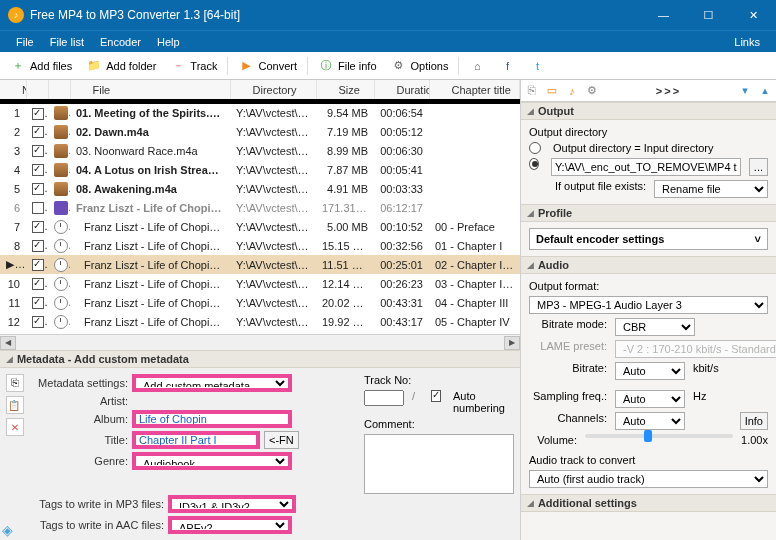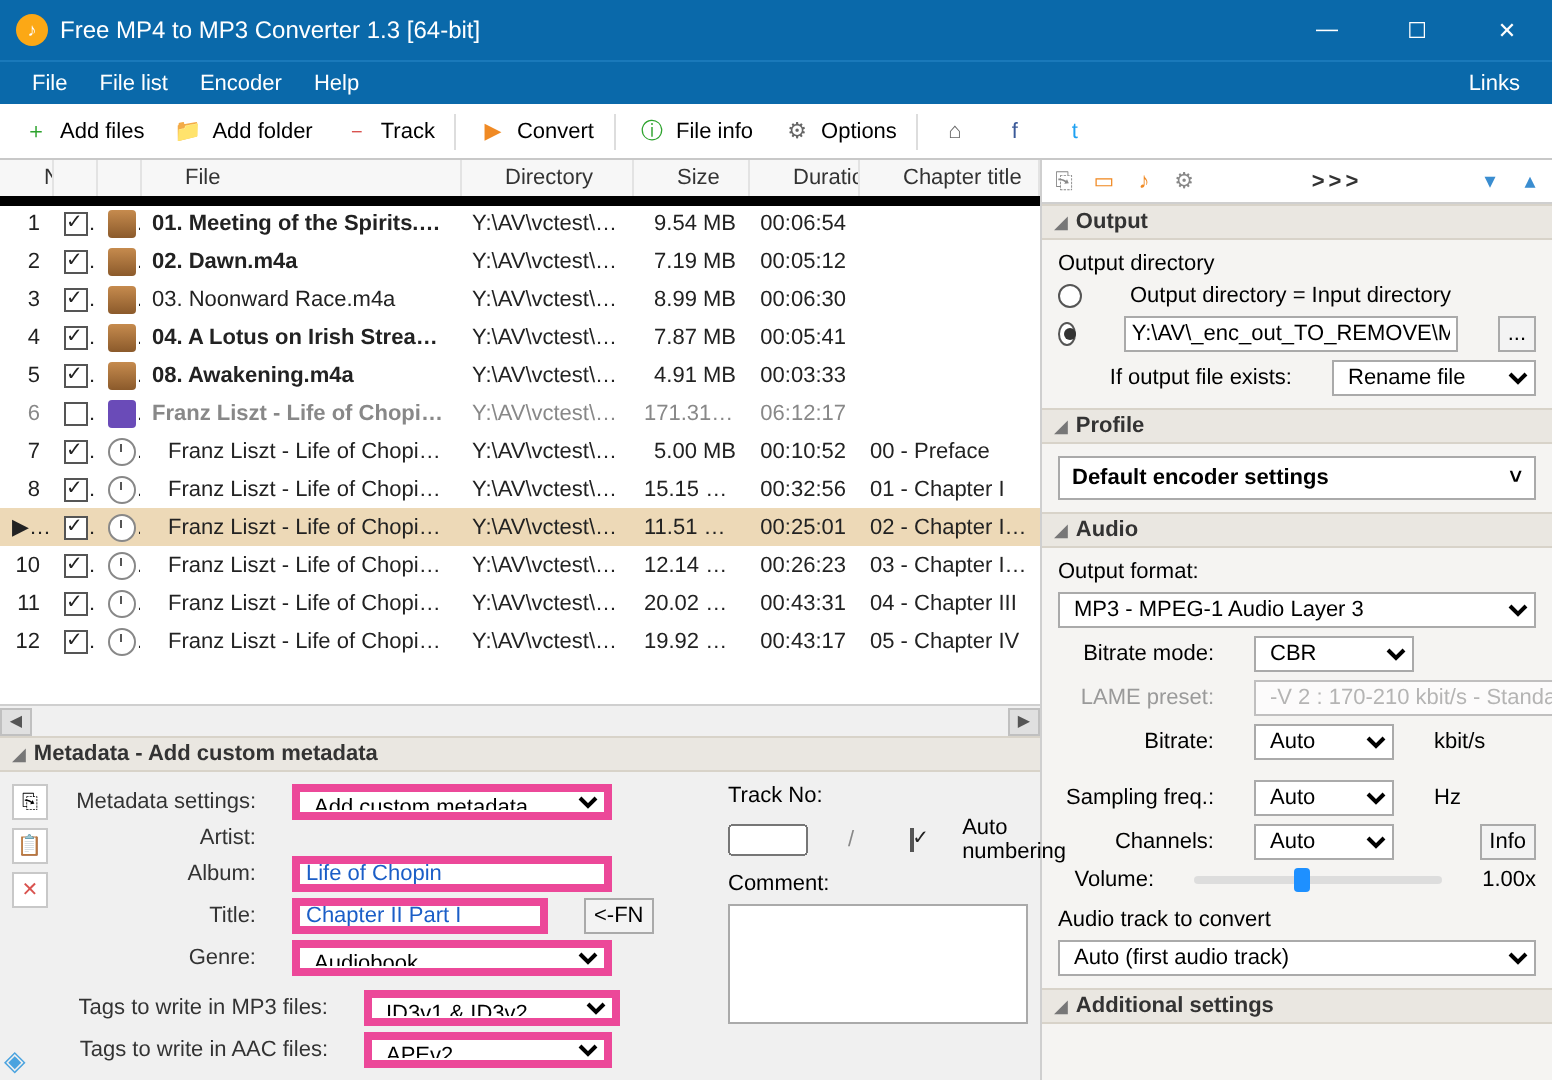--- a/index.html
+++ b/index.html
@@ -45,37 +45,37 @@
 .hscroll .track { flex: 1; height: 14px; background: #f0f0f0; }
 
 .panel-hdr { background: #eae7e1; border-top: 1px solid #d8d3c9; border-bottom: 1px solid #d8d3c9; padding: 2px 6px; display: flex; align-items: center; gap: 4px; color: #333; }
 .panel-hdr .tri { font-size: 9px; color: #777; }
 .panel-hdr b { font-weight: bold; }
 
 .meta-body { display: flex; padding: 6px; gap: 8px; }
 .meta-left-icons { width: 20px; display: flex; flex-direction: column; gap: 4px; }
 .meta-left-icons .ibtn { width: 18px; height: 18px; border: 1px solid #c8c8c8; background: #fff; display: flex; align-items: center; justify-content: center; font-size: 10px; }
 .meta-form { flex: 1; display: flex; flex-direction: column; gap: 3px; }
-.frow { display: flex; align-items: center; gap: 18px; }
+.frow { display: flex; align-items: center; gap: 4px; }
 .frow label { width: 94px; text-align: right; color: #333; }
 .frow input[type="text"], .frow select { border: 4px solid #ec4899; padding: 1px 3px; height: 18px; font-size: 11px; }
 .frow .inp-red { color: #cc3a2e; }
 .frow .inp-blue { color: #1b5ec7; }
 .small-btn { border: 1px solid #aaa; background: #f3f3f3; padding: 0 4px; height: 18px; }
 .meta-right { width: 150px; display: flex; flex-direction: column; gap: 4px; }
 .meta-right textarea { border: 1px solid #aaa; height: 60px; resize: none; }
 
 .right-tool { height: 22px; background: #fff; border-bottom: 1px solid #cfcfcf; display: flex; align-items: center; padding: 0 4px; gap: 6px; }
 .right-tool .ric { width: 14px; height: 14px; display: flex; align-items: center; justify-content: center; font-size: 11px; }
 .rbody { padding: 6px 8px; display: flex; flex-direction: column; gap: 4px; }
 .radio { width: 12px; height: 12px; border: 1px solid #555; border-radius: 50%; display: inline-block; vertical-align: middle; margin-right: 4px; position: relative; background: #fff; }
 .radio.on::after { content: ""; position: absolute; top: 2px; left: 2px; width: 6px; height: 6px; background: #333; border-radius: 50%; }
 .rinput { border: 1px solid #aaa; background: #fff; padding: 1px 3px; height: 18px; width: 100%; }
 .rsel { border: 1px solid #aaa; background: #fff; padding: 1px 3px; height: 18px; }
-.rrow { display: flex; align-items: center; gap: 20px; }
+.rrow { display: flex; align-items: flex-start; gap: 8px; }
 .rrow .lab { text-align: right; flex-shrink: 0; }
 .slider { flex: 1; height: 4px; background: #ddd; position: relative; border-radius: 2px; }
 .slider .thumb { position: absolute; top: -4px; width: 8px; height: 12px; background: #1e90ff; border-radius: 2px; }
 .profile-sel { border: 1px solid #aaa; background: #fff; padding: 4px 6px; display: flex; align-items: center; justify-content: space-between; font-weight: bold; }
 .dim { color: #9a9a9a; }
 .corner-tag { position: absolute; bottom: 2px; left: 2px; color: #4aa3df; font-size: 14px; }
 </style>
 </head>
 <body>
 
@@ -315,21 +315,21 @@
           </div>
         <div class="frow">
             <label>Title:</label>
             <input type="text" class="inp-blue" style="width: 128px;" value="Chapter II Part I">
             <button class="small-btn">&lt;-FN</button>
           </div>
         <div class="frow">
             <label>Genre:</label>
             <select class="rsel" style="width:160px"><option>Audiobook</option></select>
           </div>
-        <div class="frow" style="margin-top:4px">
+        <div class="frow" style="margin-top:22px">
             <label style="width:130px">Tags to write in MP3 files:</label>
             <select class="rsel" style="width:128px"><option>ID3v1 &amp; ID3v2</option></select>
           </div>
         <div class="frow">
             <label style="width:130px">Tags to write in AAC files:</label>
             <select class="rsel" style="width:124px"><option>APEv2</option></select>
           </div>
       </div>
       <div class="meta-right">
         <div><span>Track No:</span></div>
@@ -367,21 +367,21 @@
           <span class="radio"></span>
           <span>Output directory = Input directory</span>
         </div>
       <div class="rrow">
           <span class="radio on"></span>
           <input class="rinput" type="text" value="Y:\AV\_enc_out_TO_REMOVE\MP4 to MP3\" style="">
           <button class="small-btn">...</button>
         </div>
       <div class="rrow" style="justify-content:flex-end">
           <span>If output file exists:</span>
-          <select class="rsel" style="width:102px"><option>Rename file</option></select>
+          <select class="rsel" style="width:114px"><option>Rename file</option></select>
         </div>
     </div>
 
     <div class="panel-hdr">
         <span class="tri">◢</span>
         <b>Profile</b>
       </div>
     <div class="rbody">
       <div class="profile-sel">
           <span>Default encoder settings</span>

